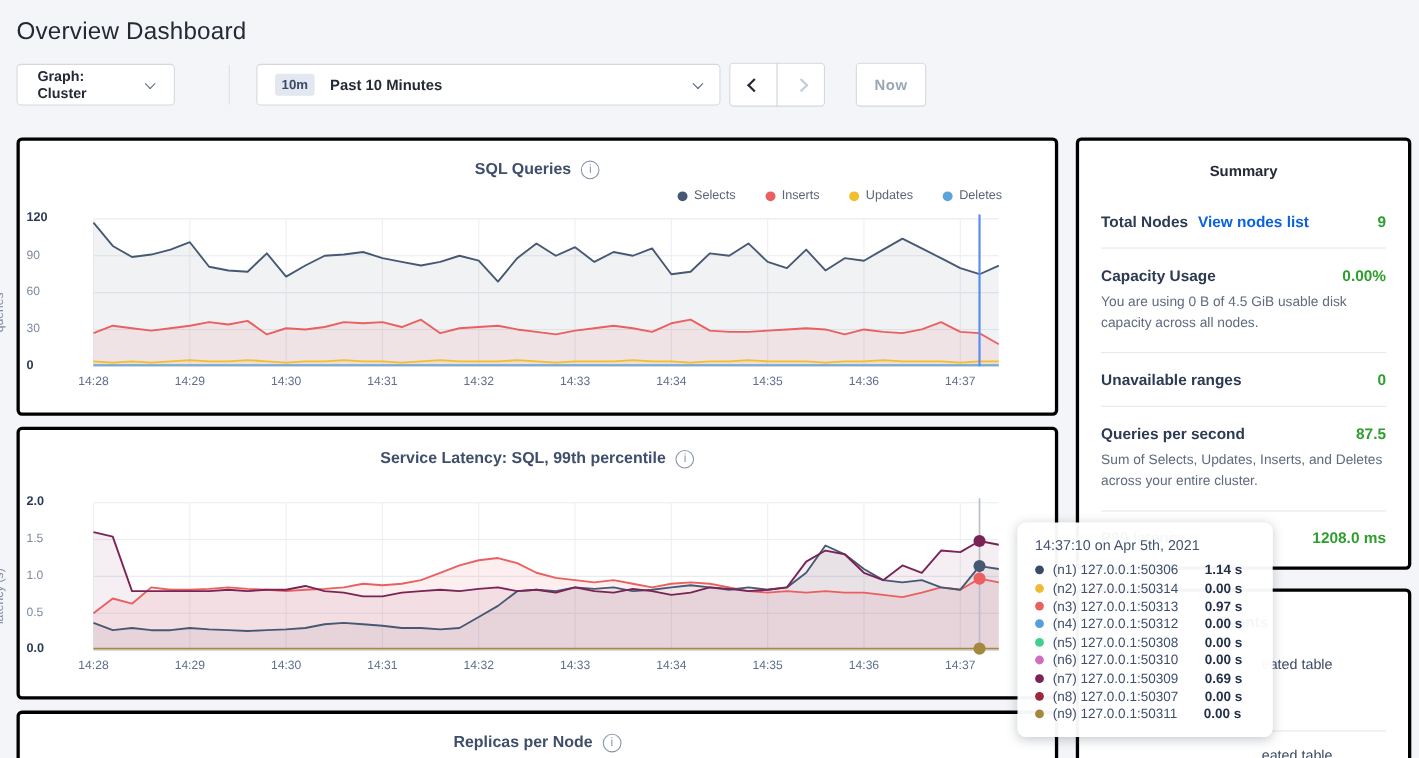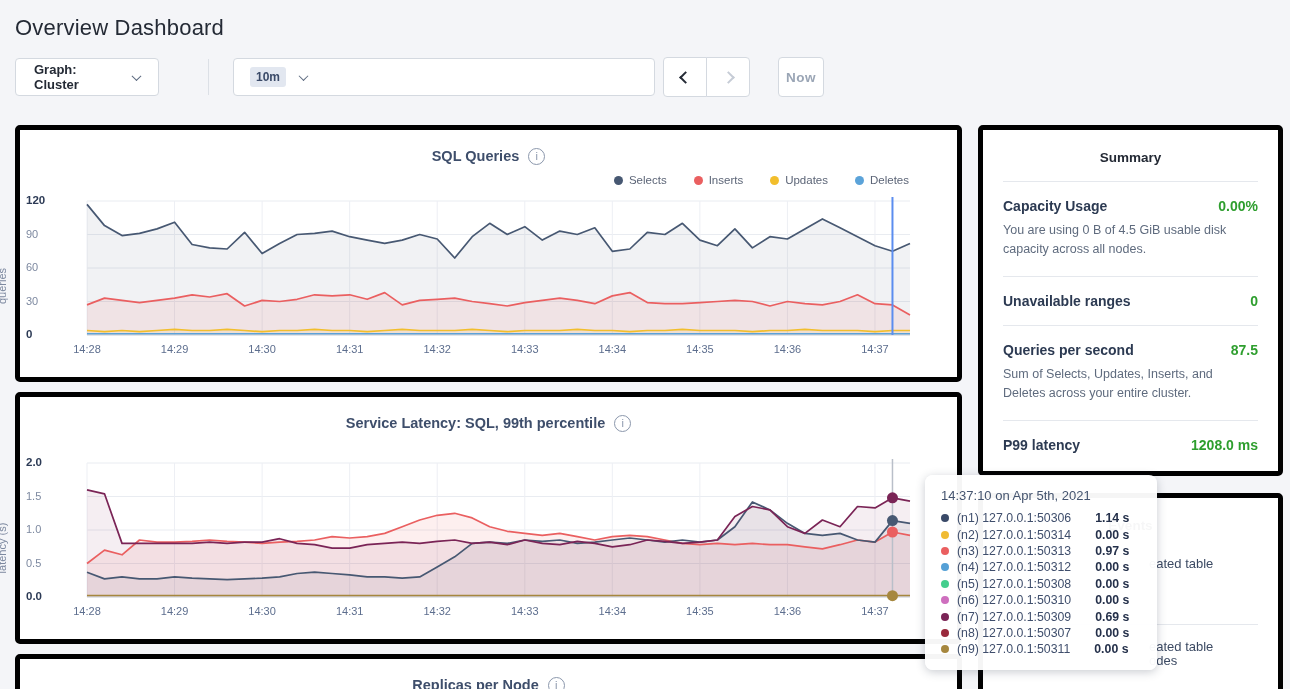--- a/index.html
+++ b/index.html
@@ -30,29 +30,29 @@
   }
   .time-badge { background:#e2e7f0; color:#3a4a68; font-size:12px; font-weight:bold; border-radius:3px; padding:3px 6px; }
   .time-label { font-size:13.5px; font-weight:bold; flex:1; }
   .nav-group { display:flex; margin-left:8px; }
   .nav-btn { width:44px; height:40px; background:#fff; border:1px solid #d4d9e0; display:flex; align-items:center; justify-content:center; cursor:pointer; }
   .nav-btn.prev { border-radius:4px 0 0 4px; }
   .nav-btn.next { border-radius:0 4px 4px 0; margin-left:-1px; }
   .chev-left  { width:9px; height:9px; border-left:2.4px solid #242a35; border-bottom:2.4px solid #242a35; transform:rotate(45deg); }
   .chev-right { width:9px; height:9px; border-right:2.4px solid #c6ccd6; border-top:2.4px solid #c6ccd6; transform:rotate(45deg); }
   .now-btn {
-    margin-left:28px; height:40px; width:46px; background:#fff; border:1px solid #d4d9e0; border-radius:4px;
+    margin-left:28px; height:40px; width:64px; background:#fff; border:1px solid #d4d9e0; border-radius:4px;
     color:#9aa5b5; font-weight:bold; font-size:13.5px; letter-spacing:.5px; cursor:pointer;
   }
 
   
   .main { display:flex; gap:16px; margin-top:28px; align-items:flex-start; }
   .charts-col { width:947px; display:flex; flex-direction:column; gap:10px; }
   .right-col { width:305px; display:flex; flex-direction:column; }
-  .card { background:#fff; border:5px solid #000000; border-radius:5px; }
+  .card { background:#fff; border:3px solid #000000; border-radius:5px; }
 
   
   .chart-card { padding:14px 0 8px 0; }
   .chart-title-row { display:flex; align-items:center; justify-content:center; gap:9px; height:24px; }
   .chart-title { font-size:14.5px; font-weight:bold; color:#3e4e6b; }
   .info-icon {
     width:17px; height:17px; border:1.3px solid #8b97ac; border-radius:50%; color:#8b97ac;
     font-size:11px; line-height:14px; text-align:center; font-style:normal; cursor:pointer; flex:0 0 auto;
   }
   .legend { display:flex; justify-content:flex-end; gap:27px; padding-right:48px; height:18px; margin-top:3px; }
@@ -103,20 +103,21 @@
   <h1 class="page-title">Overview Dashboard</h1>
 
   <div class="controls">
     <div class="dropdown dropdown-graph">
       <span>Graph: Cluster</span>
       <span class="chev"></span>
     </div>
     <div class="vdivider"></div>
     <div class="time-picker">
       <span class="time-badge">10m</span>
+      <span class="time-label">Past 10 Minutes</span>
       <span class="chev"></span>
     </div>
     <div class="nav-group">
       <button class="nav-btn prev">
           <span class="chev-left"></span>
         </button>
       <button class="nav-btn next">
           <span class="chev-right"></span>
         </button>
     </div>
@@ -220,20 +221,25 @@
         </div>
       </div>
 
     </div>
 
     <div class="right-col">
 
       <div class="card summary-card">
         <div class="panel-heading">Summary</div>
 
+        <div class="sum-row first">
+          <span class="sum-label">Total Nodes</span>
+          <span class="sum-link">View nodes list</span>
+          <span class="sum-value">9</span>
+        </div>
         <div class="sum-divider"></div>
 
         <div class="sum-row">
           <span class="sum-label">Capacity Usage</span>
           <span class="sum-value">0.00%</span>
         </div>
         <div class="sum-desc">You are using 0 B of 4.5 GiB usable disk capacity across all nodes.</div>
         <div class="sum-divider"></div>
 
         <div class="sum-row">

